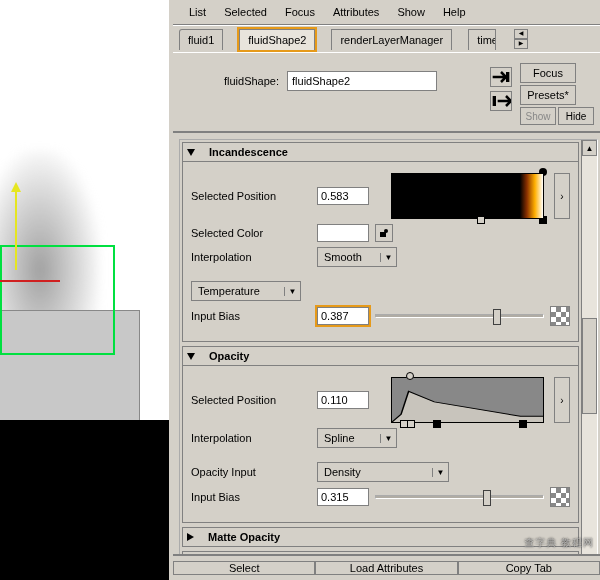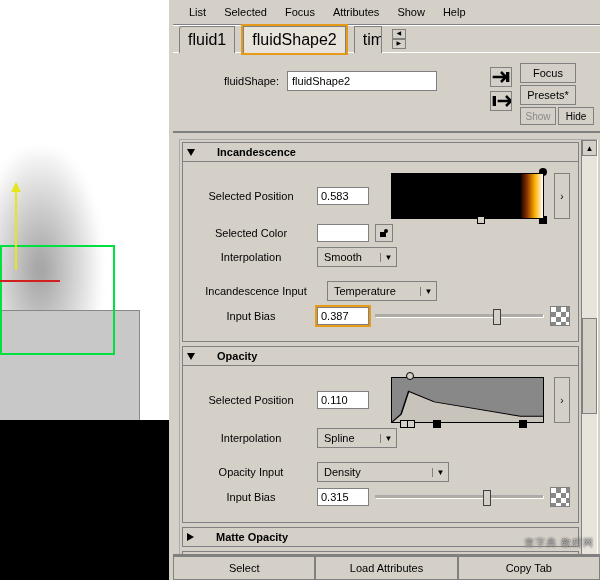--- a/index.html
+++ b/index.html
@@ -55,21 +55,21 @@
   background:#d4d0c8;
 }
 .menubar span { padding:2px 8px; cursor:default; }
 
 .tabbar {
   display:flex; align-items:center; height:28px; padding:0 4px 0 6px;
   border-bottom:1px solid #fff; border-top:1px solid #fff;
 }
 .tab {
   padding:4px 8px; border:1px solid #808080; border-bottom:none;
-  background:#d4d0c8; margin-right:8px; font-size:16px;
+  background:#d4d0c8; margin-right:16px; font-size:11px;
 }
 .tab:first-child { border-top-left-radius:3px;}
 .tab.selected {
   background:#e8e4dc;
   outline:2px solid #e69a1a;
 }
 .spinbtn {
   width:14px; height:20px; display:flex; flex-direction:column; margin-left:2px;
 }
 .spinbtn div {
@@ -119,35 +119,35 @@
   display:flex;
 }
 .hscrollstub .arrow { width:16px; border-right:1px solid #808080; background:#d4d0c8; font-size:8px;display:flex;align-items:center;justify-content:center;}
 .hscrollstub .thumb { flex:1; background:#d4d0c8; margin:0 0; border-right:1px solid #808080;}
 .hscrollstub .arrow:last-child{border-right:none;border-left:1px solid #808080;}
 
 .group {
   border:1px solid #808080; margin:2px 18px 4px 2px; background:#d4d0c8;
 }
 .group-header {
-  display:flex; align-items:center; gap:22px; padding:3px 4px;
+  display:flex; align-items:center; gap:14px; padding:3px 4px;
   background:#d4d0c8; font-weight:bold;
   border-bottom:1px solid #808080;
 }
 .collapsed .group-header { border-bottom:none;}
 .tri {
   width:0;height:0;border-left:4px solid transparent;border-right:4px solid transparent;border-top:7px solid #000; display:inline-block;
 }
 .tri.right {
   border-top:4px solid transparent;border-bottom:4px solid transparent;border-left:7px solid #000; border-right:none;
 }
 .group-body { padding:6px 8px 10px 8px; }
 
 .field-row { display:flex; align-items:center; margin:5px 0; gap:6px; }
-.field-row label { width:120px; text-align:center; }
+.field-row label { width:120px; text-align:left; }
 .field-row input[type=text] {
   width:52px; height:18px; border:1px solid #808080; background:#fff; padding:1px 3px; font-size:11px;
 }
 .field-row input.highlight { outline:2px solid #e69a1a; }
 .colorwell {
   width:52px; height:18px; border:1px solid #808080; background:#fff;
 }
 .mini-icon {
   width:18px; height:18px; border:1px solid #808080; background:#d4d0c8; display:flex;align-items:center;justify-content:center;
 }
@@ -179,21 +179,21 @@
 }
 .slider-thumb { position:absolute; top:-6px; width:8px; height:16px; background:#d4d0c8; border:1px solid #404040;}
 .checker {
   width:20px;height:20px;border:1px solid #808080;
   background:
     conic-gradient(#888 0 25%, #fff 0 50%, #888 0 75%, #fff 0) 0 0/10px 10px;
 }
 
 .bottom-btns {
   position:absolute; bottom:0; left:0; right:0; height:26px;
-  display:flex; border-top:2px solid #808080; background:#d4d0c8;
+  display:flex; border-top:2px solid #808080; background:#d4d0c8;align-items:center;
 }
 .bottom-btns button {
   flex:1; border:1px solid #808080; background:#d4d0c8; font-size:11px;
 }
 
 .watermark { position:absolute; right:6px; bottom:30px; font-size:10px; color:rgba(255,255,255,0.5); text-shadow:0 0 2px #000; letter-spacing:1px;}
 </style>
 </head>
 <body>
 
@@ -215,20 +215,21 @@
     <span>Selected</span>
     <span>Focus</span>
     <span>Attributes</span>
     <span>Show</span>
     <span>Help</span>
   </div>
 
   <div class="tabbar">
     <div class="tab">fluid1</div>
     <div class="tab selected">fluidShape2</div>
+    <div class="tab">renderLayerManager</div>
     <div class="tab" style="overflow:hidden;max-width:28px;">time</div>
     <div class="spinbtn">
       <div>◀</div>
       <div>▶</div>
     </div>
   </div>
 
   <div class="header-block">
     <div class="header-left">
       <label>fluidShape:</label>
@@ -289,21 +290,20 @@
             </div>
           </div>
           <div class="field-row">
             <label>Interpolation</label>
             <div class="dropdown" style="width:80px;">
               <span>Smooth</span>
               <div class="dd-arrow">▼</div>
             </div>
           </div>
           <div class="field-row" style="margin-top:14px;">
-            <label style="width:130px">Incandescence Input</label>
             <div class="dropdown" style="width:110px;">
               <span>Temperature</span>
               <div class="dd-arrow">▼</div>
             </div>
           </div>
           <div class="field-row">
             <label>Input Bias</label>
             <input type="text" class="highlight" value="0.387" style="">
             <div class="slider-track">
               <div class="slider-thumb" style="left:70%;"></div>

